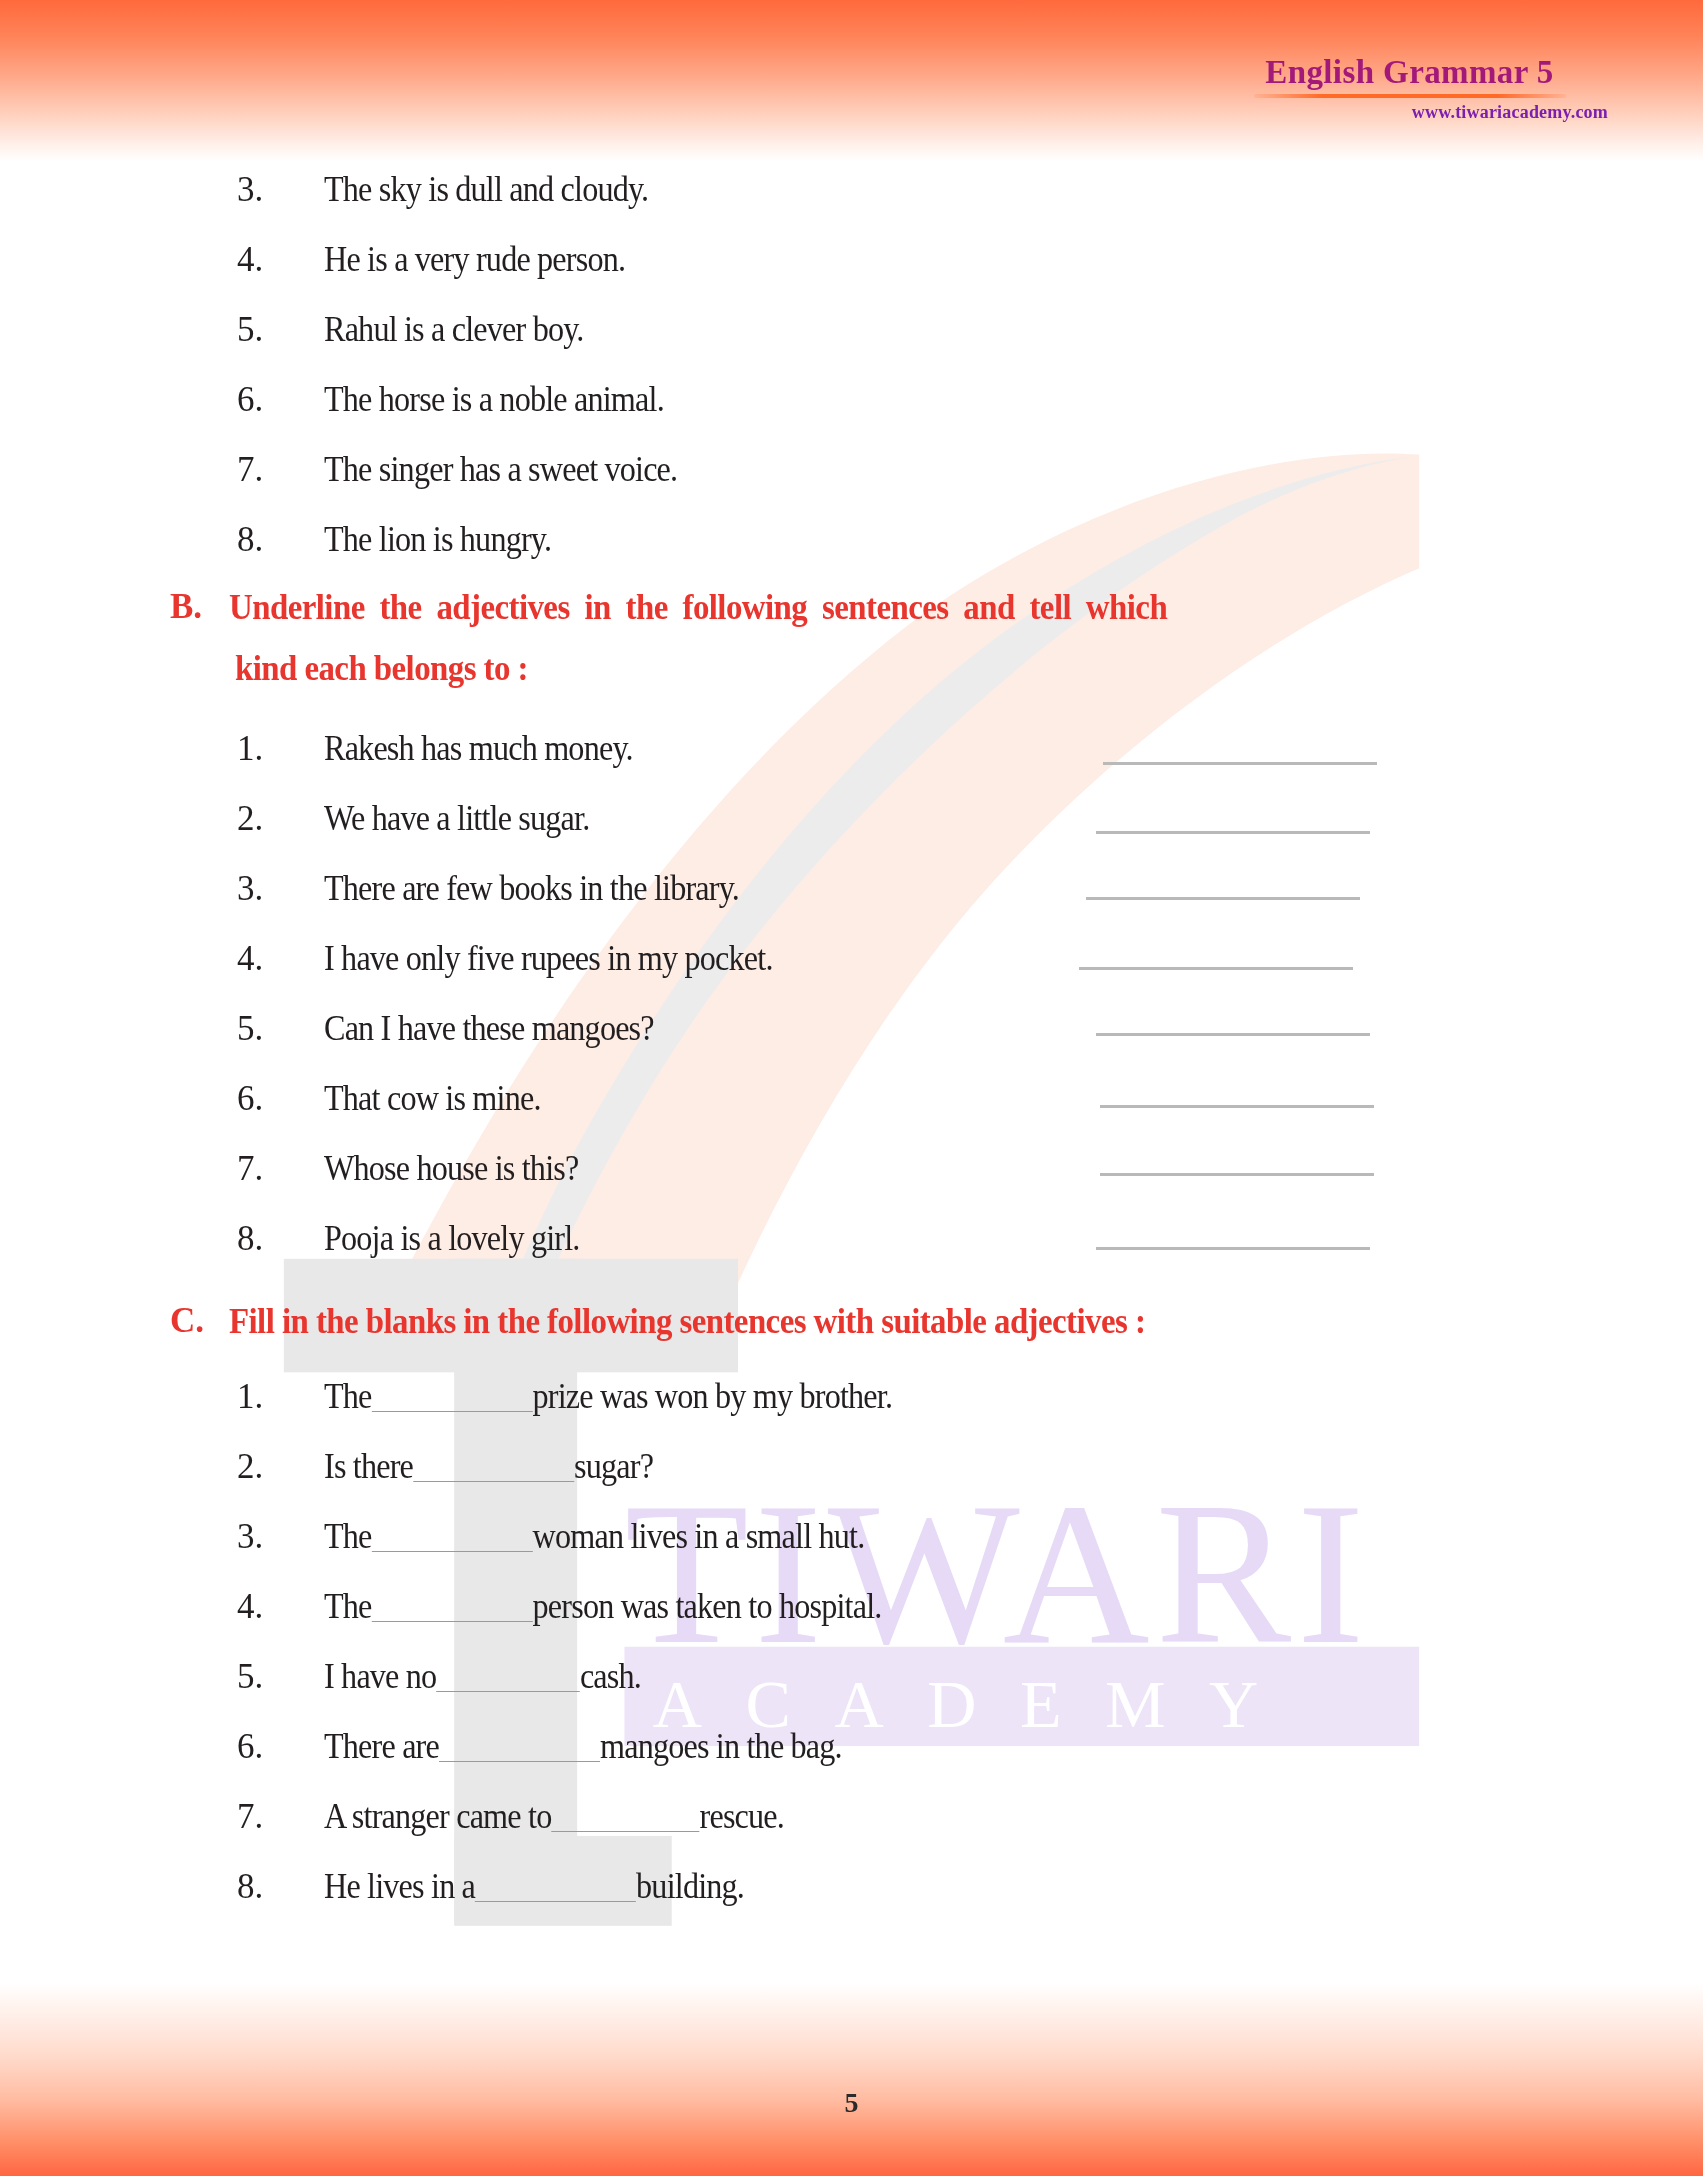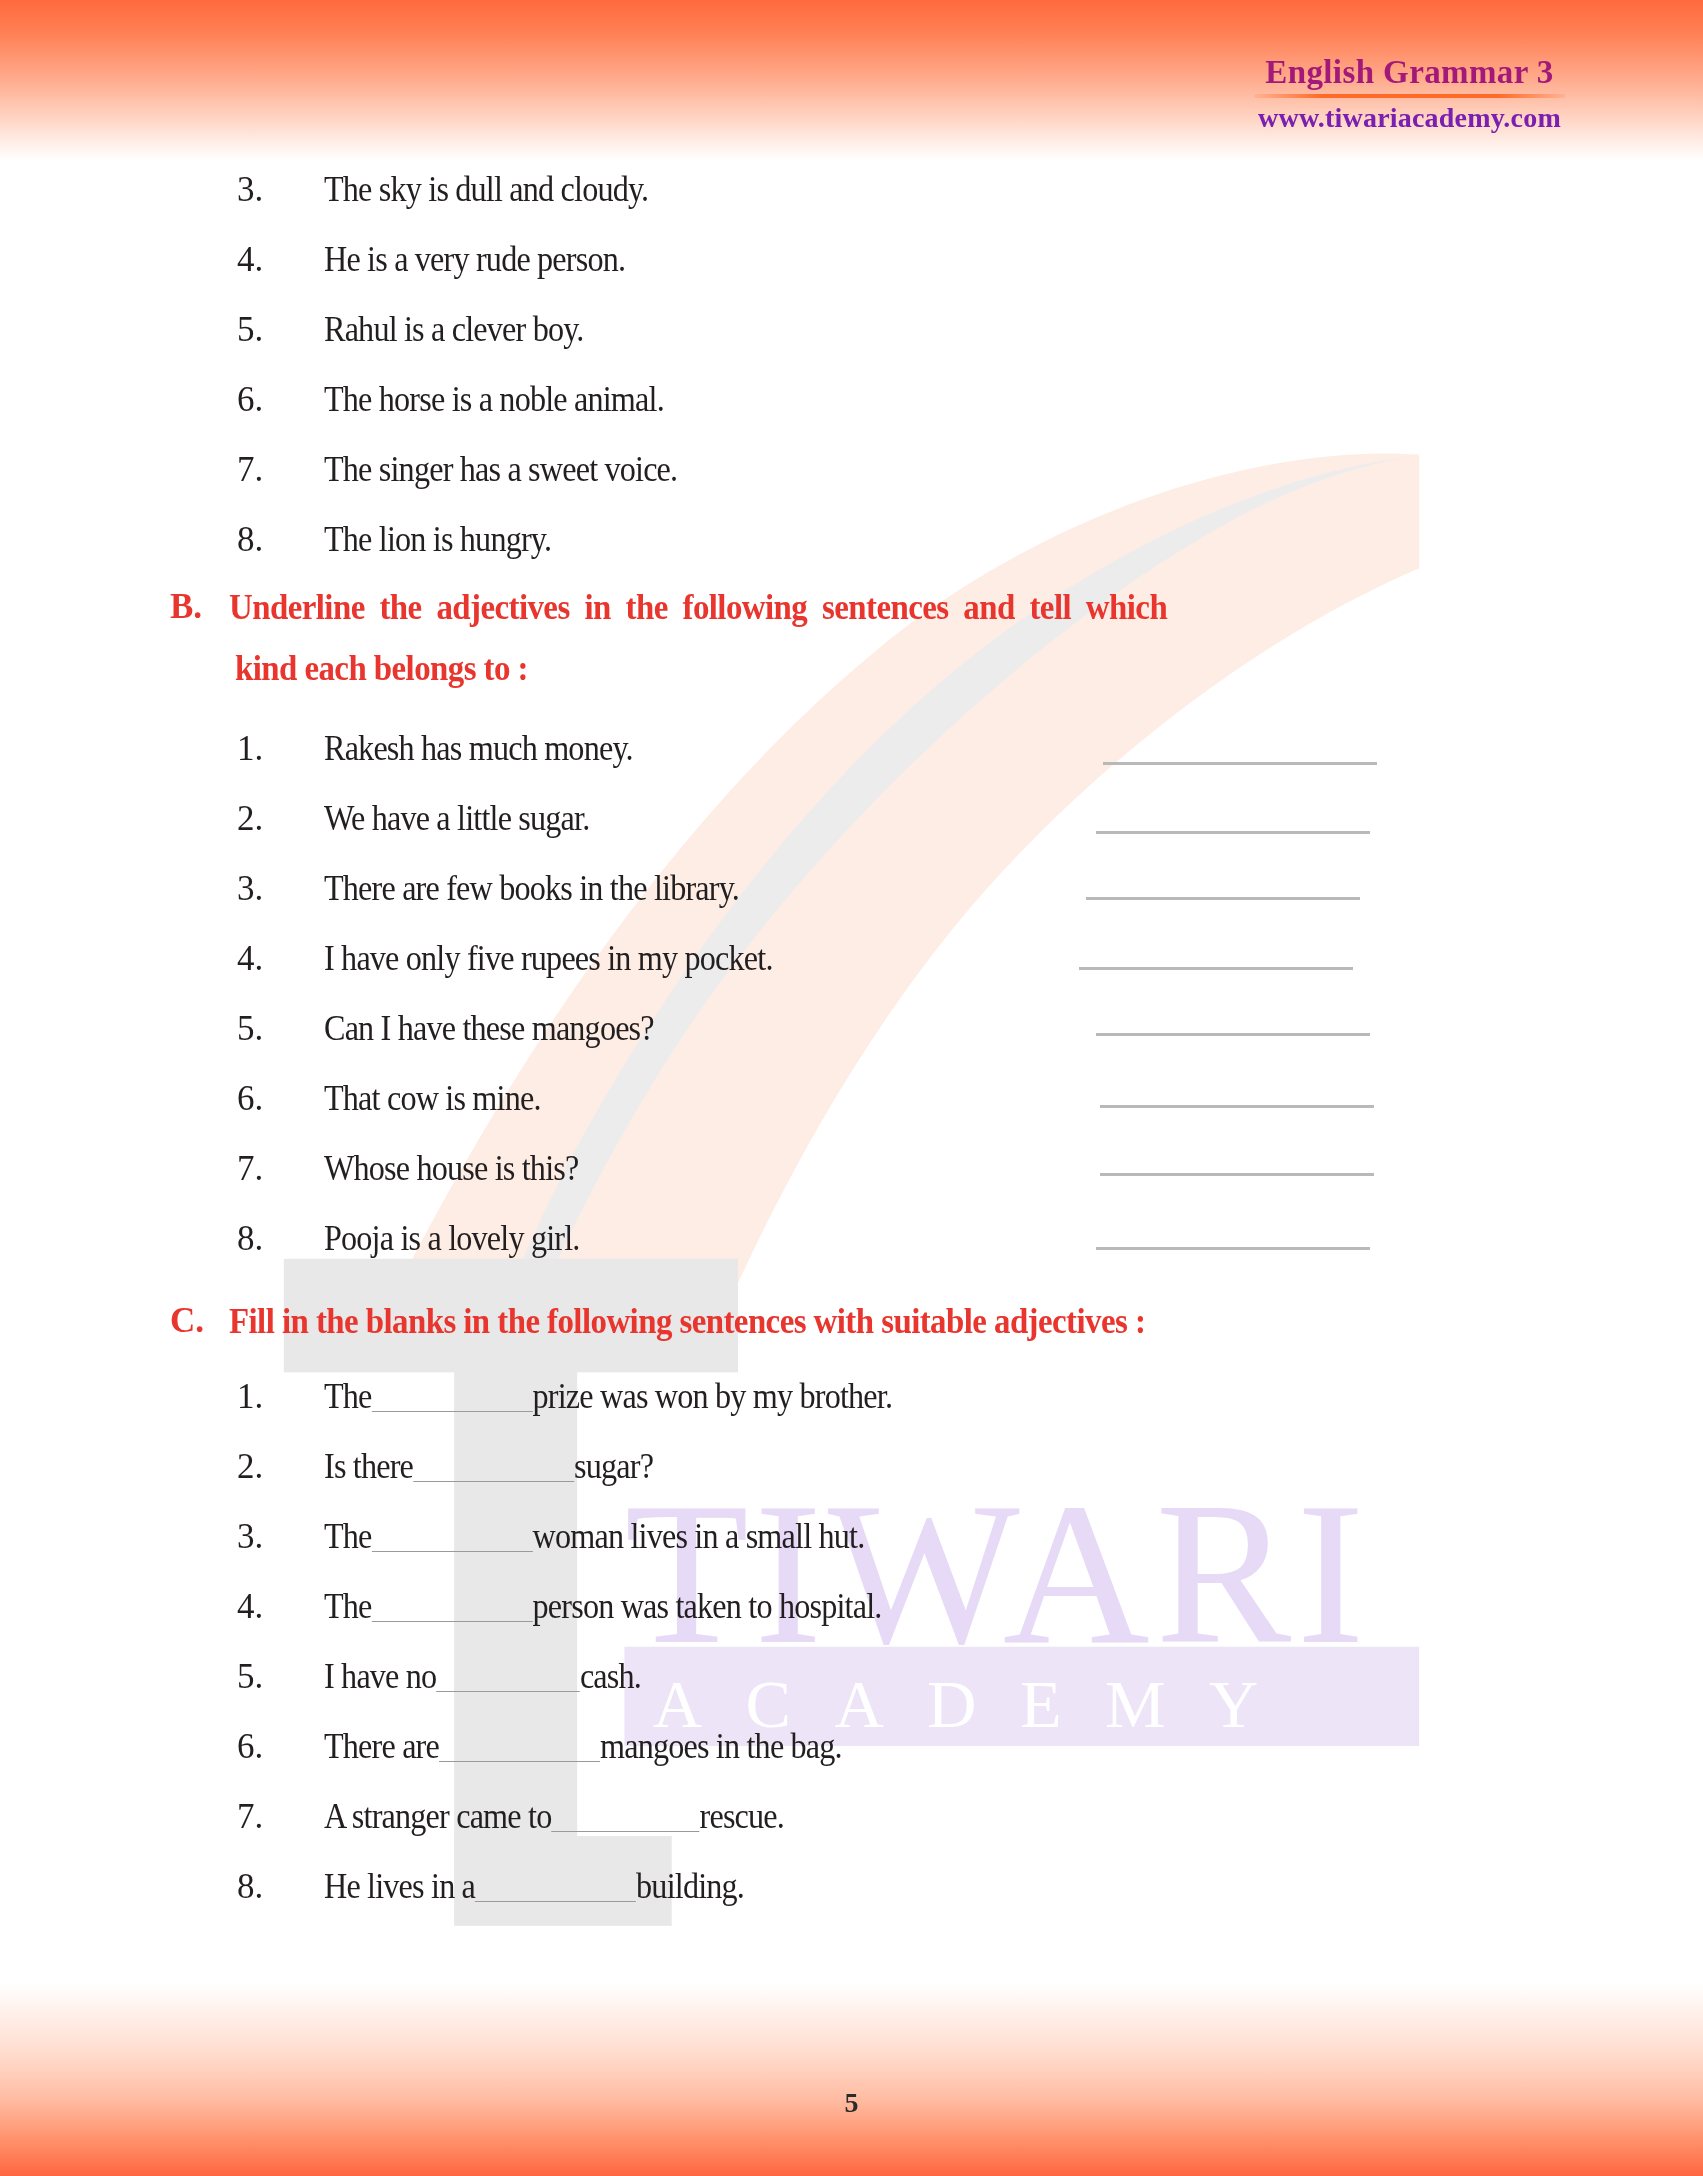--- a/index.html
+++ b/index.html
@@ -63,24 +63,25 @@
   .header-rule {
     margin: 4.7px auto 3.8px auto;
     width: 312px;
     height: 3.8px;
     background: linear-gradient(to right, rgba(255,120,60,0.15), #FF6A26 22%, #FF6A26 78%, rgba(255,120,60,0.15));
     border-radius: 1.9px;
   }
   .header-site {
     font-family: "Liberation Serif", "DejaVu Serif", serif;
     font-weight: bold;
-    font-size: 28px;
+    font-size: 18px;
     color: #7B1FB0;
     letter-spacing: 0.2px;
     white-space: nowrap;
+    text-align: right;
   }
 
   
   .content {
     position: absolute;
     left: 0; top: 0;
     width: 1703px;
     z-index: 5;
   }
 
@@ -187,21 +188,21 @@
 
     <text x="660" y="1735" font-family="Liberation Serif, DejaVu Serif, serif" font-size="215" fill="#E6DAF6" letter-spacing="6">TIWARI</text>
 
     <text x="690" y="1825" font-family="Liberation Serif, DejaVu Serif, serif" font-size="72" fill="#FFFFFF" letter-spacing="46">ACADEMY</text>
   </svg>
 
   <div class="band-top"></div>
   <div class="band-bottom"></div>
 
   <div class="header">
-    <div class="header-title">English Grammar 3</div>
+    <div class="header-title">English Grammar 5</div>
     <div class="header-rule"></div>
     <div class="header-site">www.tiwariacademy.com</div>
   </div>
 
   <div class="content">
 
     <div class="qrow" style="left:237px; top:170px;">
       <span class="qnum">3.</span>
       <span class="qtext">The sky is dull and cloudy.</span>
     </div>

